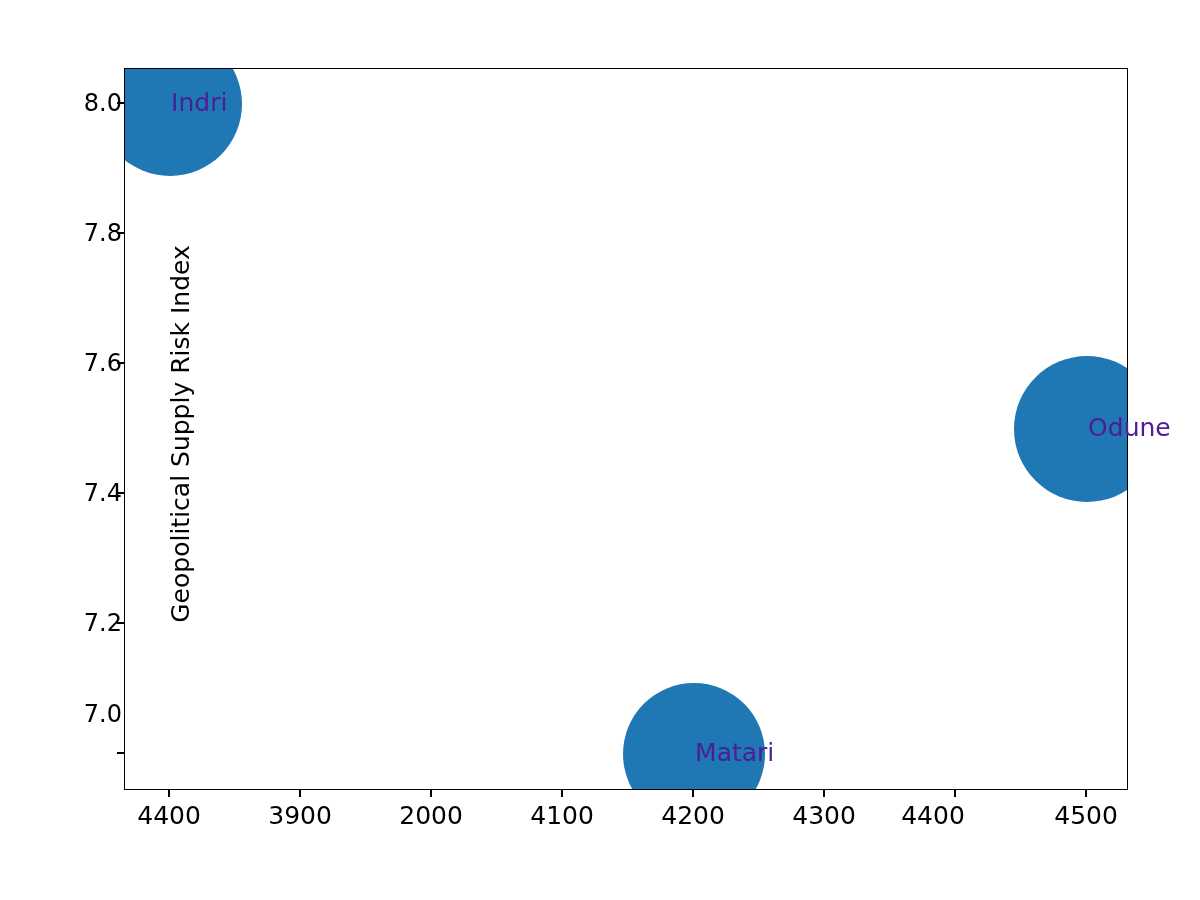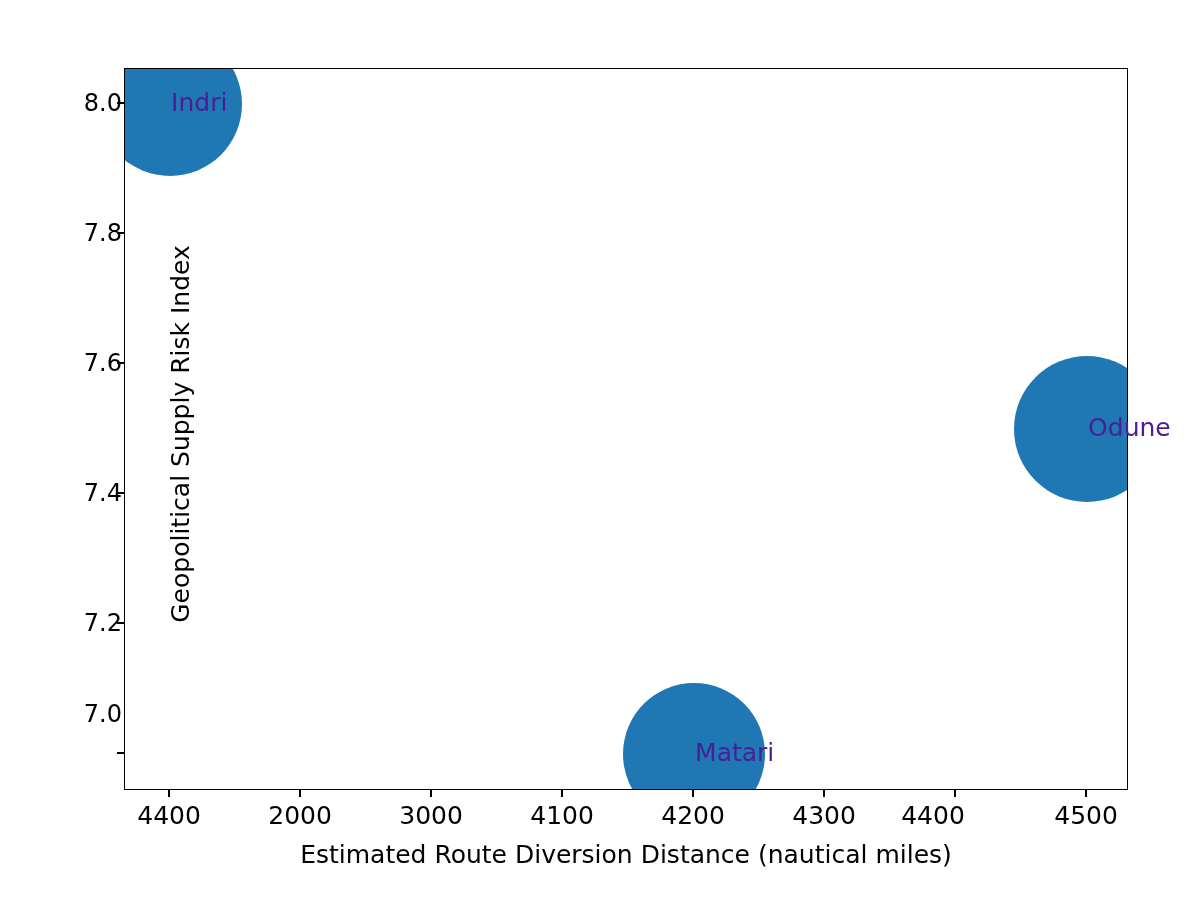--- a/index.html
+++ b/index.html
@@ -135,23 +135,23 @@
       <div class="bubble" style="left: 498.073px; top: 613.958px; width: 142px; height: 142px; background: rgb(31, 119, 180);"></div>
     </div>
 
   <div id="overlay">
       <div class="point-label" style="left: 171.065px; top: 90.0927px;">Indri</div>
       <div class="point-label" style="left: 1088.08px; top: 415.025px;">Odune</div>
       <div class="point-label" style="left: 695.073px; top: 739.958px;">Matari</div>
       <div class="xtick-mark" style="left: 168.265px;"></div>
       <div class="xtick-label" style="left: 169.065px;">4400</div>
       <div class="xtick-mark" style="left: 299.267px;"></div>
-      <div class="xtick-label" style="left: 300.067px;">2000</div>
+      <div class="xtick-label" style="left: 300.067px;">3900</div>
       <div class="xtick-mark" style="left: 430.269px;"></div>
-      <div class="xtick-label" style="left: 431.069px;">3000</div>
+      <div class="xtick-label" style="left: 431.069px;">2000</div>
       <div class="xtick-mark" style="left: 561.271px;"></div>
       <div class="xtick-label" style="left: 562.071px;">4100</div>
       <div class="xtick-mark" style="left: 692.273px;"></div>
       <div class="xtick-label" style="left: 693.073px;">4200</div>
       <div class="xtick-mark" style="left: 823.275px;"></div>
       <div class="xtick-label" style="left: 824.075px;">4300</div>
       <div class="xtick-mark" style="left: 954.277px;"></div>
       <div class="xtick-label" style="left: 905px; margin-left: 28px;">4400</div>
       <div class="xtick-mark" style="left: 1085.28px;"></div>
       <div class="xtick-label" style="left: 1086.08px;">4500</div>
@@ -162,17 +162,16 @@
       <div class="ytick-mark" style="top: 492.212px;"></div>
       <div class="ytick-label" style="top: 493.012px;">7.4</div>
       <div class="ytick-mark" style="top: 362.239px;"></div>
       <div class="ytick-label" style="top: 363.039px;">7.6</div>
       <div class="ytick-mark" style="top: 232.266px;"></div>
       <div class="ytick-label" style="top: 233.066px;">7.8</div>
       <div class="ytick-mark" style="top: 102.293px;"></div>
       <div class="ytick-label" style="top: 103.093px;">8.0</div>
     </div>
 
-  <div id="xlabel">Estimated Route Diversion Distance (nautical miles)</div>
 
   <div id="ylabel">Geopolitical Supply Risk Index</div>
 
 </div>
 
 </body></html>

